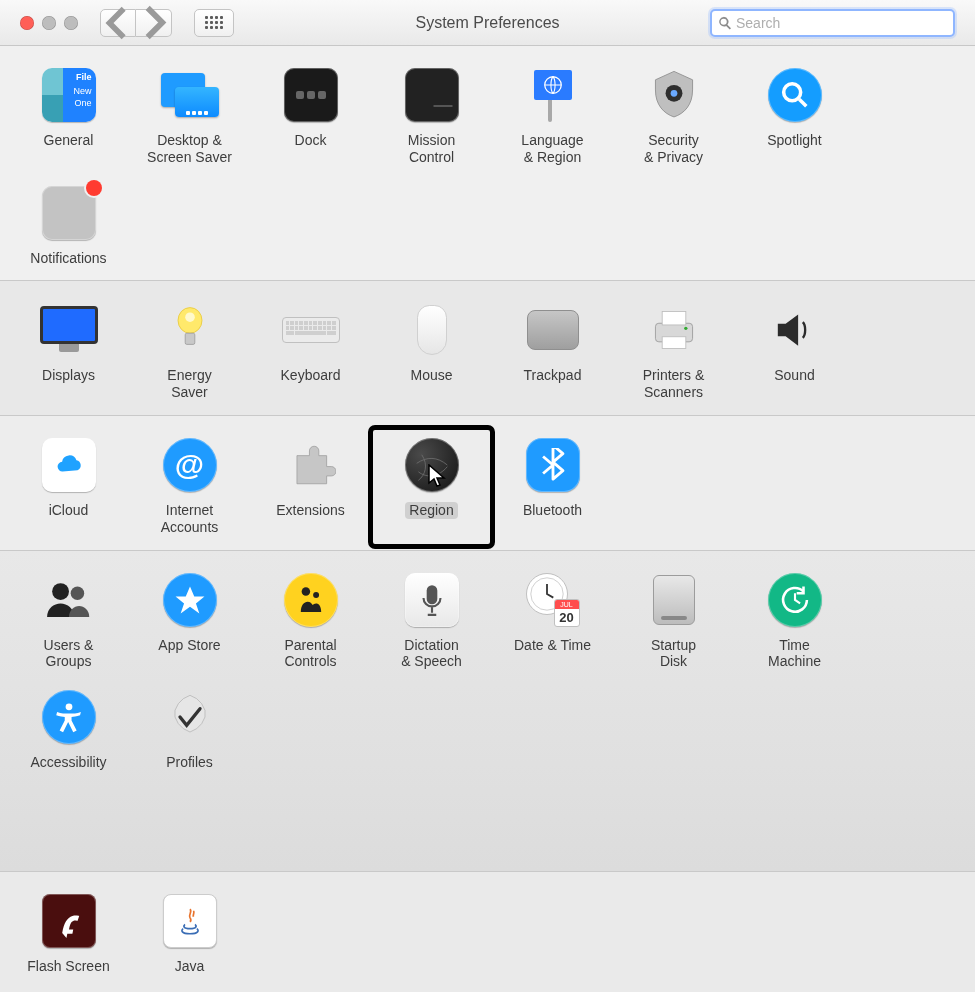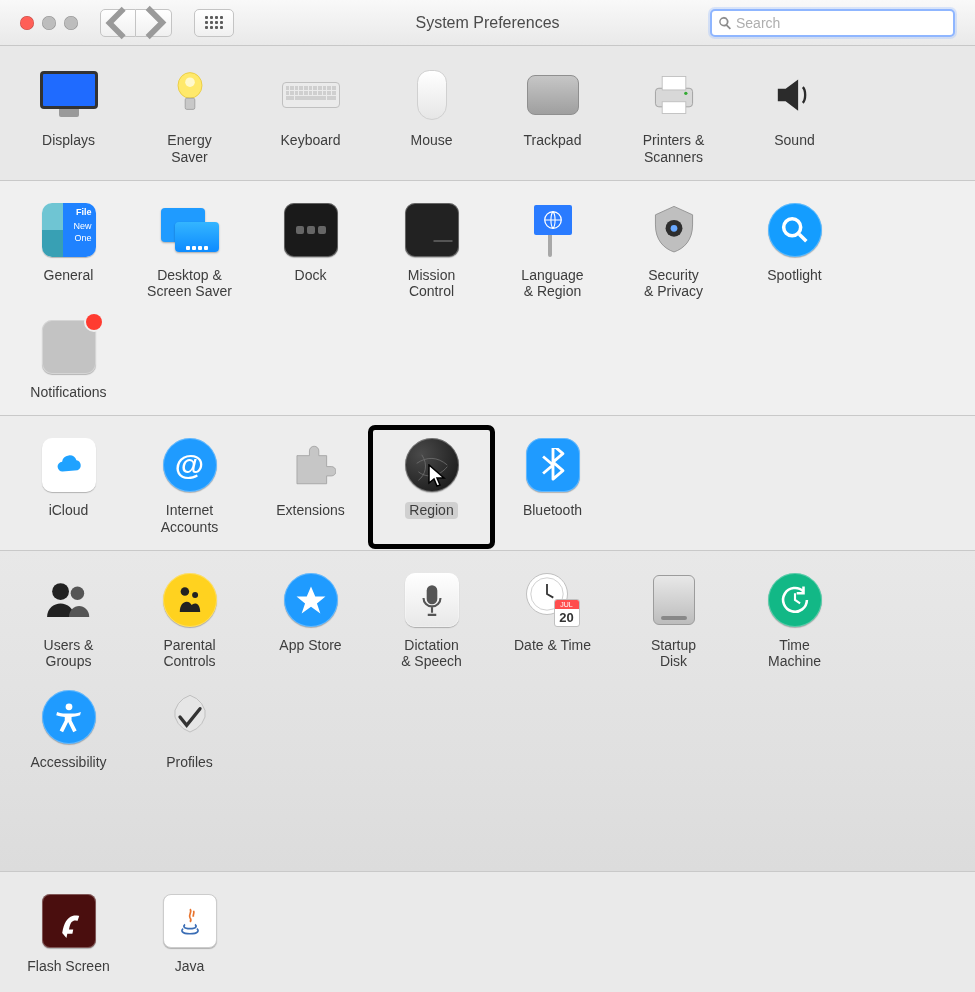--- a/index.html
+++ b/index.html
@@ -132,116 +132,20 @@
   <div class="search-wrap">
     <svg viewBox="0 0 16 16">
         <path d="M6.5 1a5.5 5.5 0 0 1 4.23 9.02l4.13 4.12-1.42 1.42-4.12-4.13A5.5 5.5 0 1 1 6.5 1Zm0 2a3.5 3.5 0 1 0 0 7 3.5 3.5 0 0 0 0-7Z"></path>
       </svg>
     <input class="search-input" placeholder="Search" style="">
   </div>
 </div>
 
 <div class="content">
 
-  <div class="section s2">
-      <div class="row">
-    <div class="item">
-      <div class="icon-box">
-        <div style="width:58px;height:48px;">
-          <div style="width:58px;height:38px;background:#1f6bff;border-radius:4px;border:3px solid #333;"></div>
-          <div style="width:20px;height:8px;background:#9a9a9a;margin:0 auto;border-radius:0 0 2px 2px;"></div>
-        </div>
-      </div>
-      <div class="label">Displays</div>
-    </div>
-
-    <div class="item">
-      <div class="icon-box">
-        <svg viewBox="0 0 40 60" width="32" height="54">
-              <ellipse cx="20" cy="18" rx="15" ry="16" fill="#ffe96b" stroke="#e6c63a"></ellipse>
-              <rect x="14" y="34" width="12" height="14" rx="2" fill="#c8c8c8" stroke="#999"></rect>
-              <circle cx="20" cy="14" r="6" fill="#fff9cc"></circle>
-            </svg>
-      </div>
-      <div class="label">Energy
-Saver</div>
-    </div>
-
-    <div class="item">
-      <div class="icon-box">
-        <div style="width:58px;height:26px;background:#ebebeb;border:1px solid #c0c0c0;border-radius:4px;padding:3px;display:grid;grid-template-columns:repeat(11,1fr);grid-auto-rows:4px;gap:1px;">
-          <span style="background:#cfcfcf;grid-column:span 1"></span>
-              <span style="background:#cfcfcf"></span>
-              <span style="background:#cfcfcf"></span>
-              <span style="background:#cfcfcf"></span>
-              <span style="background:#cfcfcf"></span>
-              <span style="background:#cfcfcf"></span>
-              <span style="background:#cfcfcf"></span>
-              <span style="background:#cfcfcf"></span>
-              <span style="background:#cfcfcf"></span>
-              <span style="background:#cfcfcf"></span>
-              <span style="background:#cfcfcf"></span>
-          <span style="background:#cfcfcf"></span>
-              <span style="background:#cfcfcf"></span>
-              <span style="background:#cfcfcf"></span>
-              <span style="background:#cfcfcf"></span>
-              <span style="background:#cfcfcf"></span>
-              <span style="background:#cfcfcf"></span>
-              <span style="background:#cfcfcf"></span>
-              <span style="background:#cfcfcf"></span>
-              <span style="background:#cfcfcf"></span>
-              <span style="background:#cfcfcf"></span>
-              <span style="background:#cfcfcf"></span>
-          <span style="background:#cfcfcf;grid-column:span 2"></span>
-              <span style="background:#cfcfcf;grid-column:span 7"></span>
-              <span style="background:#cfcfcf;grid-column:span 2"></span>
-        </div>
-      </div>
-      <div class="label">Keyboard</div>
-    </div>
-
-    <div class="item">
-      <div class="icon-box">
-        <div style="width:30px;height:50px;background:linear-gradient(#fff,#e6e6e6);border-radius:15px 15px 18px 18px;border:1px solid #d0d0d0;"></div>
-      </div>
-      <div class="label">Mouse</div>
-    </div>
-
-    <div class="item">
-      <div class="icon-box">
-        <div style="width:52px;height:40px;background:linear-gradient(#c6c6c6,#9f9f9f);border-radius:8px;border:1px solid #8f8f8f;"></div>
-      </div>
-      <div class="label">Trackpad</div>
-    </div>
-
-    <div class="item">
-      <div class="icon-box">
-        <svg viewBox="0 0 64 64" width="54" height="54">
-              <rect x="10" y="24" width="44" height="22" rx="4" fill="#d8d8d8" stroke="#999"></rect>
-              <rect x="18" y="10" width="28" height="16" fill="#fff" stroke="#bbb"></rect>
-              <rect x="18" y="40" width="28" height="14" fill="#fff" stroke="#bbb"></rect>
-              <circle cx="46" cy="30" r="2" fill="#3a3"></circle>
-            </svg>
-      </div>
-      <div class="label">Printers &amp;
-Scanners</div>
-    </div>
-
-    <div class="item">
-      <div class="icon-box">
-        <svg viewBox="0 0 64 64" width="50" height="50" fill="#2b2b2b">
-              <path d="M10 24h10l16-12v40L20 40H10Z"></path>
-              <path d="M42 22c4 4 4 16 0 20" fill="none" stroke="#2b2b2b" stroke-width="3"></path>
-            </svg>
-      </div>
-      <div class="label">Sound</div>
-    </div>
-  </div>
-    </div>
-
   <div class="section s1">
       <div class="row">
     <div class="item">
       <div class="icon-box">
         <div class="ico" style="background:linear-gradient(#fff,#e9e9e9);position:relative;overflow:hidden;">
           <div style="position:absolute;top:0;right:0;width:60%;height:100%;background:#1f82ff;"></div>
           <div style="position:absolute;top:4px;right:4px;color:#fff;font-size:9px;font-weight:600;">File</div>
           <div style="position:absolute;top:18px;right:4px;color:#fff;font-size:9px;">New</div>
           <div style="position:absolute;top:30px;right:4px;color:#fff;font-size:9px;">One</div>
           <div style="position:absolute;left:0;top:0;width:40%;height:50%;background:#6fc5d3;"></div>
@@ -340,20 +244,116 @@
     <div class="item">
       <div class="icon-box">
         <div class="ico" style="background:#c3c3c3;"></div>
         <div class="badge on"></div>
       </div>
       <div class="label">Notifications</div>
     </div>
   </div>
     </div>
 
+  <div class="section s2">
+      <div class="row">
+    <div class="item">
+      <div class="icon-box">
+        <div style="width:58px;height:48px;">
+          <div style="width:58px;height:38px;background:#1f6bff;border-radius:4px;border:3px solid #333;"></div>
+          <div style="width:20px;height:8px;background:#9a9a9a;margin:0 auto;border-radius:0 0 2px 2px;"></div>
+        </div>
+      </div>
+      <div class="label">Displays</div>
+    </div>
+
+    <div class="item">
+      <div class="icon-box">
+        <svg viewBox="0 0 40 60" width="32" height="54">
+              <ellipse cx="20" cy="18" rx="15" ry="16" fill="#ffe96b" stroke="#e6c63a"></ellipse>
+              <rect x="14" y="34" width="12" height="14" rx="2" fill="#c8c8c8" stroke="#999"></rect>
+              <circle cx="20" cy="14" r="6" fill="#fff9cc"></circle>
+            </svg>
+      </div>
+      <div class="label">Energy
+Saver</div>
+    </div>
+
+    <div class="item">
+      <div class="icon-box">
+        <div style="width:58px;height:26px;background:#ebebeb;border:1px solid #c0c0c0;border-radius:4px;padding:3px;display:grid;grid-template-columns:repeat(11,1fr);grid-auto-rows:4px;gap:1px;">
+          <span style="background:#cfcfcf;grid-column:span 1"></span>
+              <span style="background:#cfcfcf"></span>
+              <span style="background:#cfcfcf"></span>
+              <span style="background:#cfcfcf"></span>
+              <span style="background:#cfcfcf"></span>
+              <span style="background:#cfcfcf"></span>
+              <span style="background:#cfcfcf"></span>
+              <span style="background:#cfcfcf"></span>
+              <span style="background:#cfcfcf"></span>
+              <span style="background:#cfcfcf"></span>
+              <span style="background:#cfcfcf"></span>
+          <span style="background:#cfcfcf"></span>
+              <span style="background:#cfcfcf"></span>
+              <span style="background:#cfcfcf"></span>
+              <span style="background:#cfcfcf"></span>
+              <span style="background:#cfcfcf"></span>
+              <span style="background:#cfcfcf"></span>
+              <span style="background:#cfcfcf"></span>
+              <span style="background:#cfcfcf"></span>
+              <span style="background:#cfcfcf"></span>
+              <span style="background:#cfcfcf"></span>
+              <span style="background:#cfcfcf"></span>
+          <span style="background:#cfcfcf;grid-column:span 2"></span>
+              <span style="background:#cfcfcf;grid-column:span 7"></span>
+              <span style="background:#cfcfcf;grid-column:span 2"></span>
+        </div>
+      </div>
+      <div class="label">Keyboard</div>
+    </div>
+
+    <div class="item">
+      <div class="icon-box">
+        <div style="width:30px;height:50px;background:linear-gradient(#fff,#e6e6e6);border-radius:15px 15px 18px 18px;border:1px solid #d0d0d0;"></div>
+      </div>
+      <div class="label">Mouse</div>
+    </div>
+
+    <div class="item">
+      <div class="icon-box">
+        <div style="width:52px;height:40px;background:linear-gradient(#c6c6c6,#9f9f9f);border-radius:8px;border:1px solid #8f8f8f;"></div>
+      </div>
+      <div class="label">Trackpad</div>
+    </div>
+
+    <div class="item">
+      <div class="icon-box">
+        <svg viewBox="0 0 64 64" width="54" height="54">
+              <rect x="10" y="24" width="44" height="22" rx="4" fill="#d8d8d8" stroke="#999"></rect>
+              <rect x="18" y="10" width="28" height="16" fill="#fff" stroke="#bbb"></rect>
+              <rect x="18" y="40" width="28" height="14" fill="#fff" stroke="#bbb"></rect>
+              <circle cx="46" cy="30" r="2" fill="#3a3"></circle>
+            </svg>
+      </div>
+      <div class="label">Printers &amp;
+Scanners</div>
+    </div>
+
+    <div class="item">
+      <div class="icon-box">
+        <svg viewBox="0 0 64 64" width="50" height="50" fill="#2b2b2b">
+              <path d="M10 24h10l16-12v40L20 40H10Z"></path>
+              <path d="M42 22c4 4 4 16 0 20" fill="none" stroke="#2b2b2b" stroke-width="3"></path>
+            </svg>
+      </div>
+      <div class="label">Sound</div>
+    </div>
+  </div>
+    </div>
+
   <div class="section s3">
       <div class="row">
     <div class="item">
       <div class="icon-box">
         <div class="ico" style="background:#fff;">
           <svg viewBox="0 0 64 40" width="40" height="28" fill="#1fa2ff">
                 <path d="M48 30a10 10 0 0 0-2-19 14 14 0 0 0-27 3 9 9 0 0 0 1 18Z"></path>
               </svg>
         </div>
       </div>
@@ -419,41 +419,41 @@
               <path d="M6 44c0-10 8-16 16-16s16 6 16 16Z"></path>
               <path d="M32 44c0-8 6-13 12-13s12 5 12 13Z" fill="#555"></path>
             </svg>
       </div>
       <div class="label">Users &amp;
 Groups</div>
     </div>
 
     <div class="item">
       <div class="icon-box">
+        <div class="ico" style="background:#1f9bff;border-radius:50%;">
+          <svg viewBox="0 0 40 40" width="30" height="30" fill="#fff">
+                <path d="M20 4 25 16h12l-10 8 4 12-11-8-11 8 4-12L3 16h12Z"></path>
+              </svg>
+        </div>
+      </div>
+      <div class="label">App Store</div>
+    </div>
+
+    <div class="item">
+      <div class="icon-box">
         <div class="ico" style="background:#ffd21f;border-radius:50%;">
           <svg viewBox="0 0 40 40" width="34" height="34" fill="#222">
                 <circle cx="14" cy="10" r="5"></circle>
                 <circle cx="26" cy="14" r="3.5"></circle>
                 <path d="M8 34c0-8 4-12 8-12 3 0 5 2 6 4 1-1 2-2 4-2 3 0 6 3 6 10Z"></path>
               </svg>
         </div>
       </div>
       <div class="label">Parental
 Controls</div>
-    </div>
-
-    <div class="item">
-      <div class="icon-box">
-        <div class="ico" style="background:#1f9bff;border-radius:50%;">
-          <svg viewBox="0 0 40 40" width="30" height="30" fill="#fff">
-                <path d="M20 4 25 16h12l-10 8 4 12-11-8-11 8 4-12L3 16h12Z"></path>
-              </svg>
-        </div>
-      </div>
-      <div class="label">App Store</div>
     </div>
 
     <div class="item">
       <div class="icon-box">
         <div class="ico" style="background:linear-gradient(#fff,#e8e8e8);">
           <svg viewBox="0 0 24 32" width="22" height="30" fill="#555">
                 <rect x="7" y="2" width="10" height="18" rx="5"></rect>
                 <path d="M4 14a8 8 0 0 0 16 0M12 22v6M8 30h8" stroke="#555" stroke-width="2" fill="none"></path>
               </svg>
         </div>

